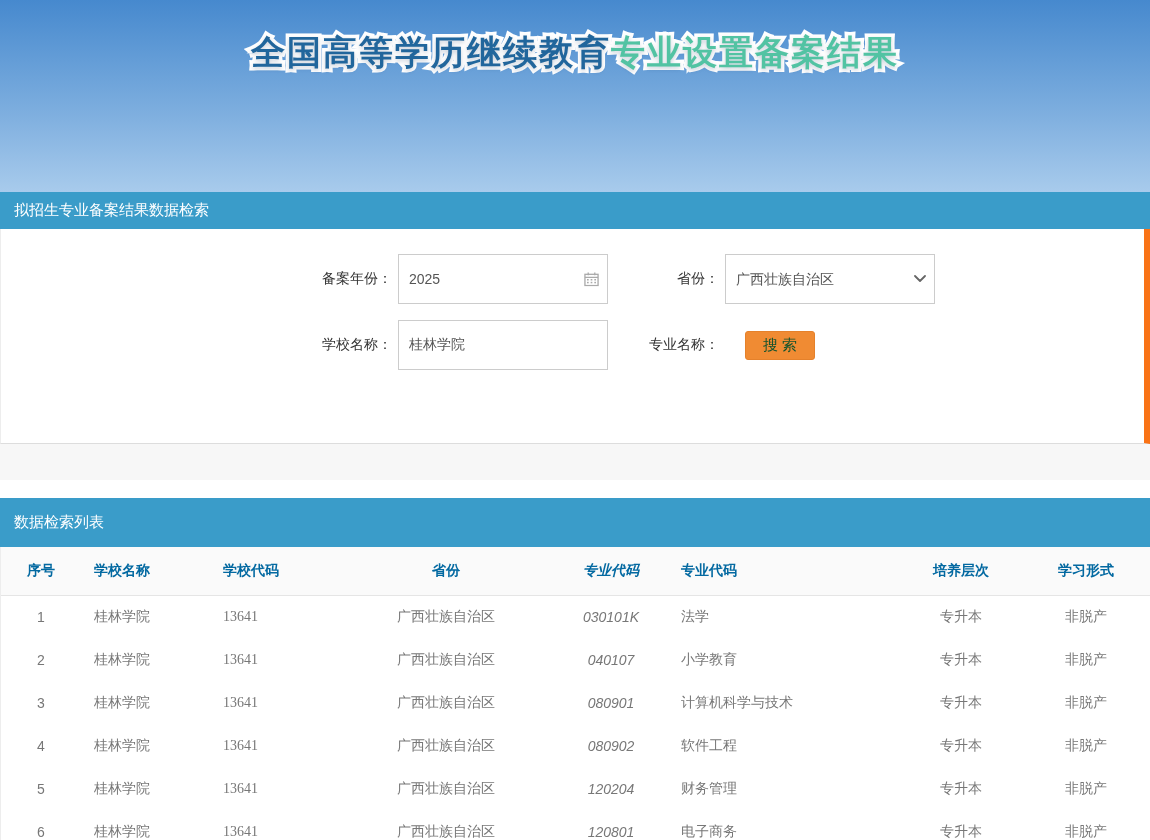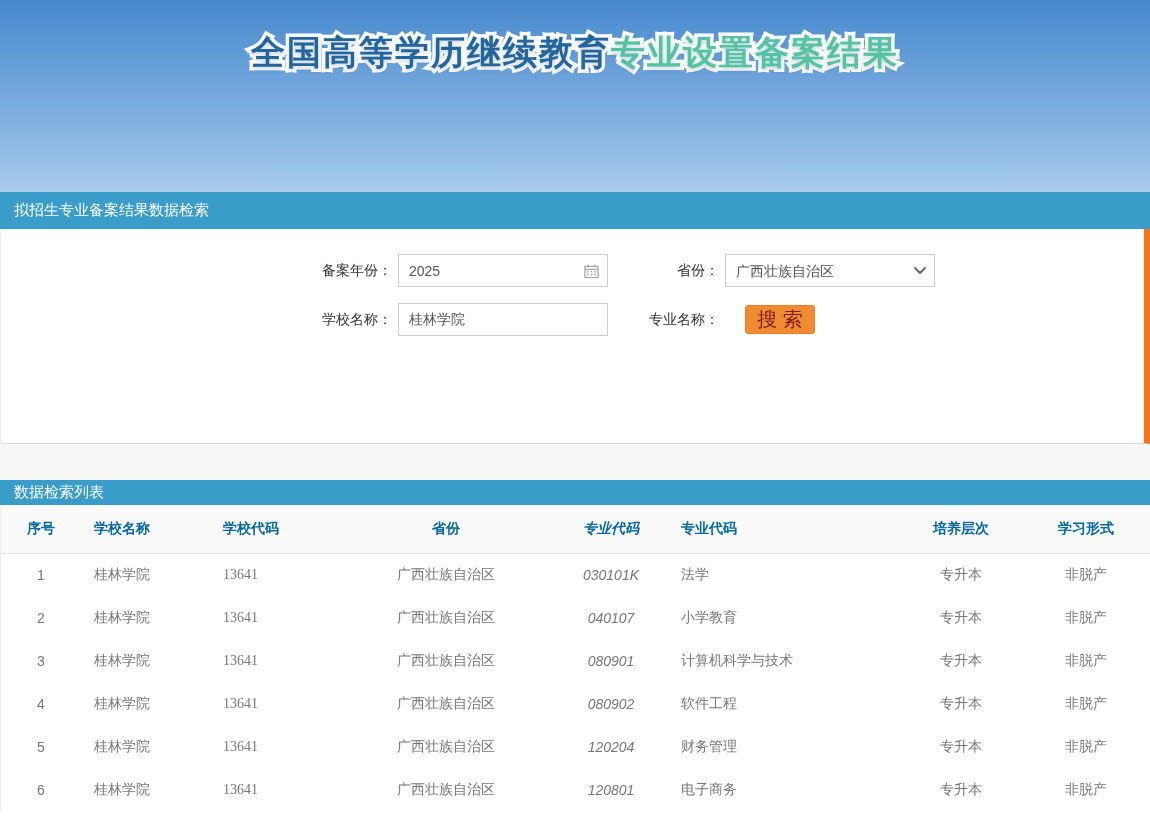--- a/index.html
+++ b/index.html
@@ -33,21 +33,21 @@
   
   .section-bar {
     background:#3a9cc9;
     color:#ffffff;
     font-size:15px;
     padding-left:14px;
     display:flex;
     align-items:center;
   }
   .bar-1 { height:37px; }
-  .bar-2 { height:25px; }
+  .bar-2 { height:49px;margin-top:18px; }
 
   
   .search-panel {
     background:#ffffff;
     height:215px;
     border-bottom:1px solid #dddddd;
     border-left:1px solid #ededed;
     border-right:6px solid #f97316;
     padding-top:25px;
   }
@@ -61,21 +61,21 @@
     width:207px;
     text-align:right;
     padding-right:6px;
     font-size:14px;
     color:#333333;
   }
   .form-label.narrow { width:117px; }
   .field-wrap { position:relative; width:210px; }
   .txt-input, .sel-input {
     width:210px;
-    height:33px;
+    height:50px;
     border:1px solid #cccccc;
     background:#ffffff;
     font-size:14px;
     color:#555555;
     padding:0 28px 0 10px;
     outline:none;
     font-family:inherit;
     border-radius:0;
   }
   .txt-input::placeholder { color:#bfbfbf; }
@@ -89,24 +89,24 @@
     top:50%;
     transform:translateY(-50%);
     pointer-events:auto;
     display:flex;
   }
   .search-btn {
     margin-left:20px;
     width:70px;
     height:29px;
     background:#f08b33;
-    color:#7f1d1d;
+    color:#14532d;
     border:1px solid #e5812b;
     border-radius:3px;
-    font-size:20px;
+    font-size:15px;
     cursor:pointer;
     font-family:inherit;
   }
 
   
   .panel-gap { height:36px; background:#f7f7f7; }
 
   
   .table-wrap {
     background:#ffffff;

